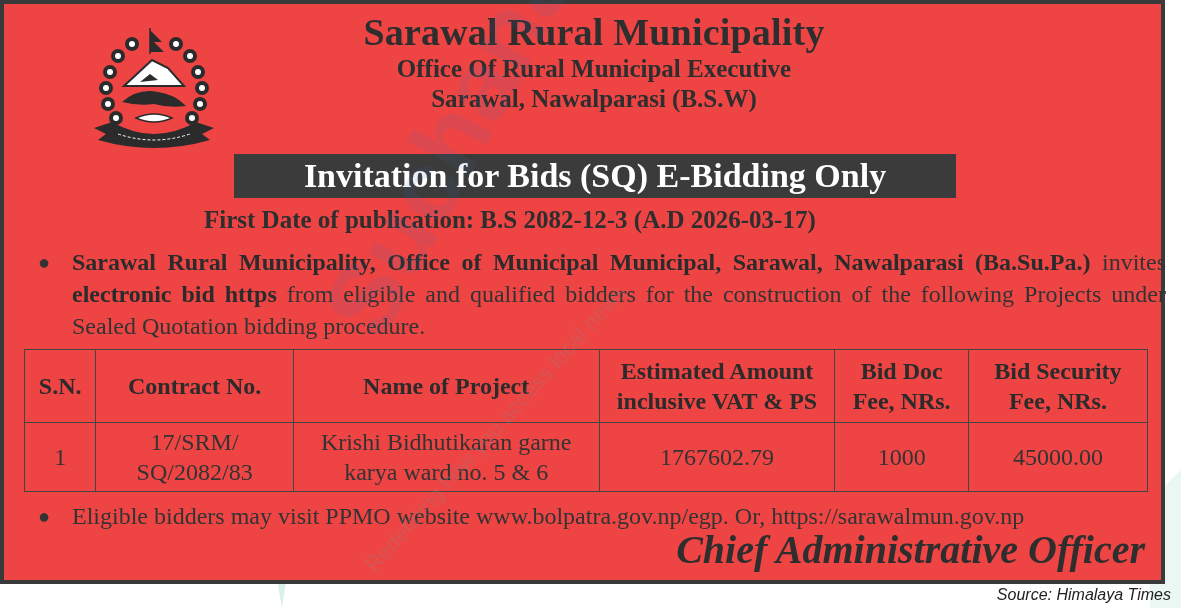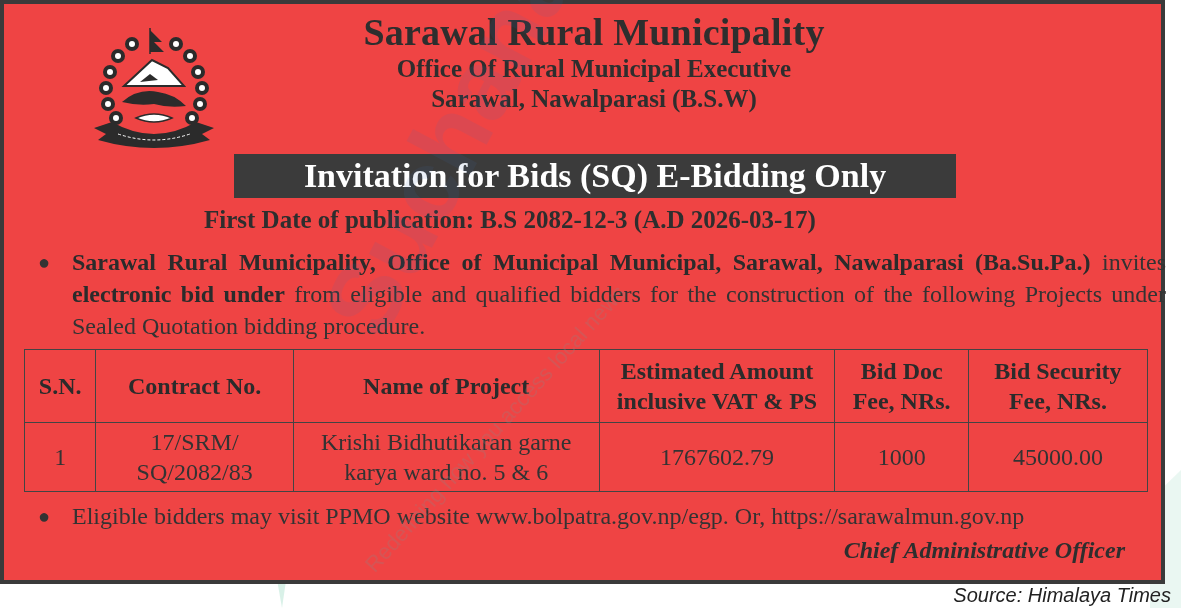--- a/index.html
+++ b/index.html
@@ -122,36 +122,36 @@
       height: 72px;
       line-height: 30px;
       color: #2b2b2b;
     }
     table.bids td {
       height: 68px;
       line-height: 30px;
     }
     .signature {
       position: absolute;
-      right: 36px;
+      right: 16px;
       top: 526px;
       font-weight: bold;
       font-style: italic;
-      font-size: 24px;
+      font-size: 40px;
       line-height: 40px;
       color: #2e2e2e;
       margin-left: 36px;
     }
     .source {
       position: absolute;
       right: 10px;
       top: 584px;
       font-family: "Liberation Sans", "DejaVu Sans", sans-serif;
       font-style: italic;
-      font-size: 20px;
+      font-size: 16px;
       line-height: 22px;
       color: #222;
     }
     .watermark {
       position: absolute;
       left: 300px;
       top: 300px;
       font-family: "Liberation Sans", "DejaVu Sans", sans-serif;
       font-weight: bold;
       font-size: 100px;
@@ -244,21 +244,21 @@
     <div class="line">Office Of Rural Municipal Executive</div>
     <div class="line">Sarawal, Nawalparasi (B.S.W)</div>
   </div>
 
   <div class="banner">Invitation for Bids (SQ) E-Bidding Only</div>
 
   <div class="pubdate">First Date of publication: B.S 2082-12-3 (A.D 2026-03-17)</div>
 
   <div class="bullet-para para1">
     <span class="dot">●</span>
-    <div class="text"><b>Sarawal Rural Municipality, Office of Municipal Municipal, Sarawal, Nawalparasi  (Ba.Su.Pa.)</b> <span>invites </span><b>electronic bid under</b><span> from eligible and qualified bidders for the construction of the following Projects under Sealed Quotation bidding procedure.</span></div>
+    <div class="text"><b>Sarawal Rural Municipality, Office of Municipal Municipal, Sarawal, Nawalparasi  (Ba.Su.Pa.)</b> <span>invites </span><b>electronic bid https</b><span> from eligible and qualified bidders for the construction of the following Projects under Sealed Quotation bidding procedure.</span></div>
   </div>
 
   <table class="bids">
     <colgroup>
       <col style="width:72px">
       <col style="width:200px">
       <col style="width:312px">
       <col style="width:240px">
       <col style="width:136px">
       <col style="width:182px">

